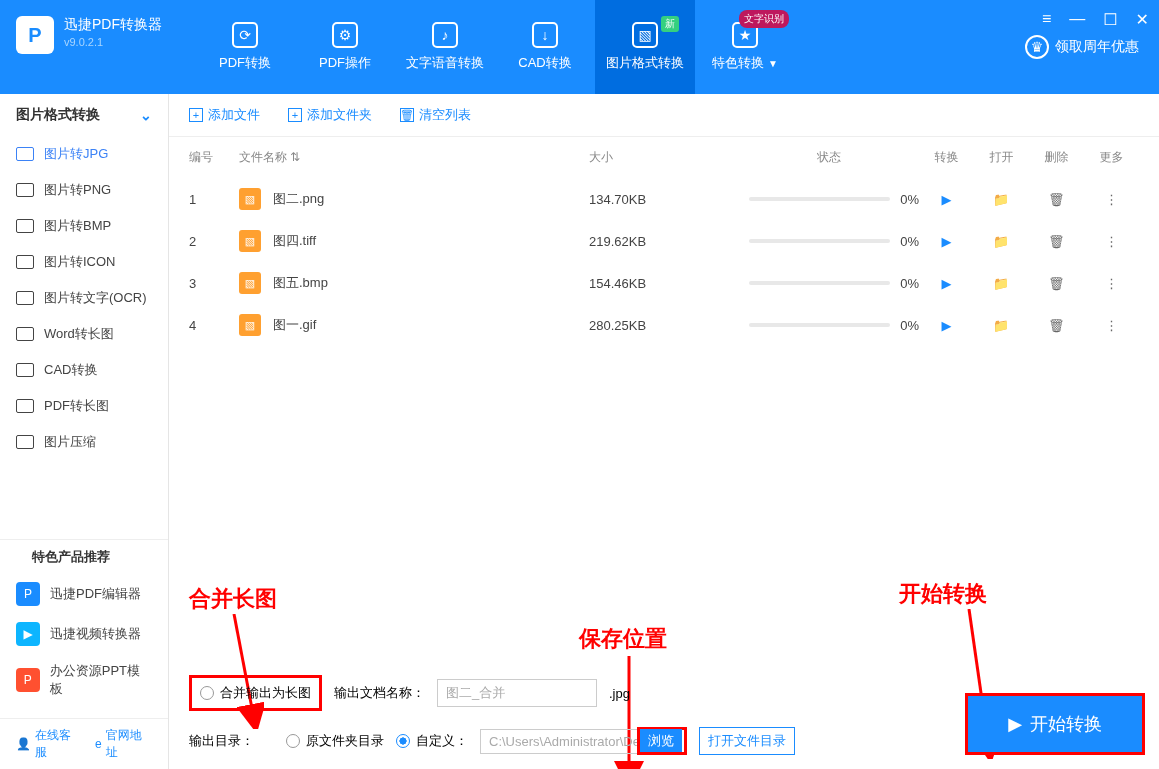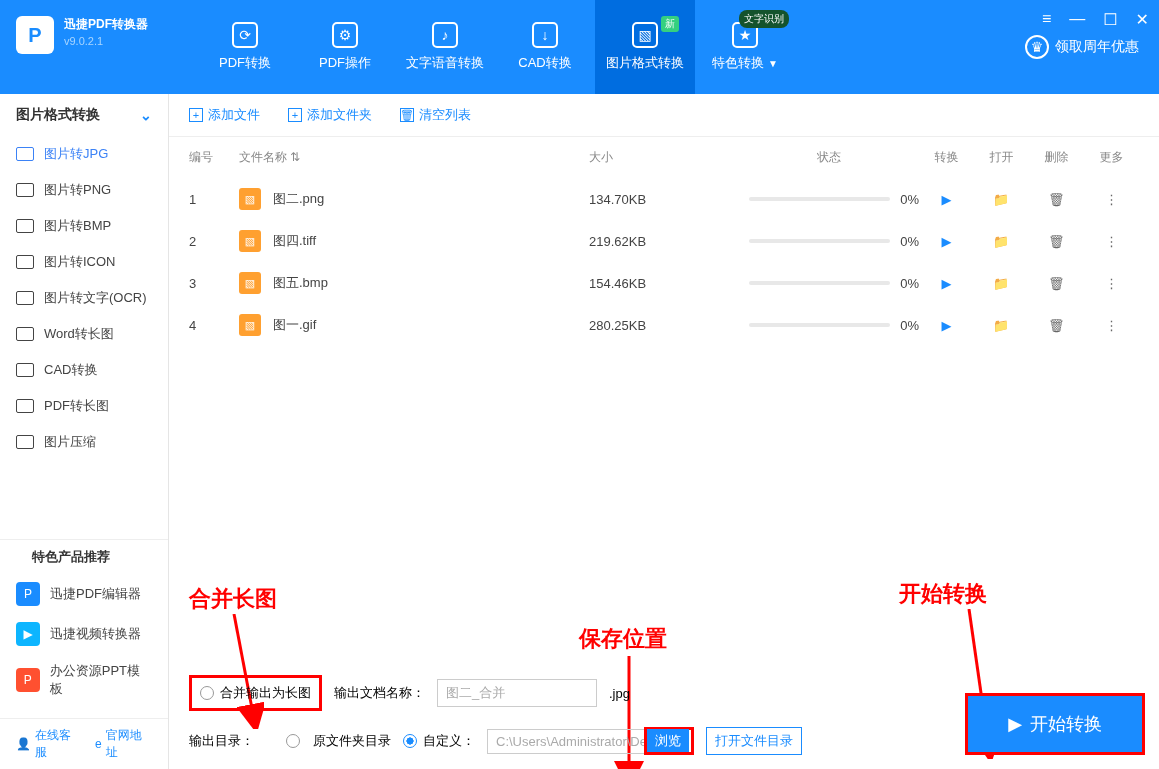--- a/index.html
+++ b/index.html
@@ -2,30 +2,30 @@
 <html><head>
   <meta charset="utf-8">
   <style>
     * { margin: 0; padding: 0; box-sizing: border-box; font-family: "Microsoft YaHei", sans-serif; }
     body { width: 1159px; height: 769px; background: #fff; overflow: hidden; position: relative; }
     
     .header { background: #1a8cff; height: 94px; display: flex; color: #fff; position: relative; }
     .logo-area { width: 195px; display: flex; align-items: flex-start; padding: 16px; gap: 10px; }
     .logo { width: 38px; height: 38px; background: #fff; border-radius: 6px; display: flex; align-items: center; justify-content: center; color: #1a8cff; font-size: 20px; font-weight: bold; }
     .app-title { display: flex; flex-direction: column; }
-    .app-name { font-size: 12px; font-weight: bold; }
+    .app-name { font-size: 14px; }
     .app-ver { font-size: 11px; color: #a8d5ff; margin-top: 2px; }
     
     .nav-tabs { display: flex; flex: 1; }
     .nav-tab { width: 100px; display: flex; flex-direction: column; align-items: center; justify-content: center; gap: 6px; cursor: pointer; position: relative; }
     .nav-tab.active { background: #006de0; }
     .nav-icon { width: 26px; height: 26px; border: 2px solid #fff; border-radius: 5px; display: flex; align-items: center; justify-content: center; font-size: 14px; }
     .nav-label { font-size: 13px; }
     .badge-new { position: absolute; top: 16px; right: 16px; background: #35d080; color: #fff; font-size: 10px; padding: 1px 4px; border-radius: 3px; }
-    .badge-ocr { position: absolute; top: 10px; right: 6px; background: #14532d; color: #fff; font-size: 10px; padding: 2px 5px; border-radius: 8px; }
+    .badge-ocr { position: absolute; top: 10px; right: 6px; background: #be185d; color: #fff; font-size: 10px; padding: 2px 5px; border-radius: 8px; }
     .chev { font-size: 10px; margin-left: 4px; }
     
     .vip-btn { display: flex; align-items: center; gap: 6px; padding: 0 20px; cursor: pointer; font-size: 14px; }
     .vip-icon { width: 24px; height: 24px; border: 2px solid #fff; border-radius: 50%; display: flex; align-items: center; justify-content: center; }
     
     .win-ctrl { position: absolute; top: 10px; right: 10px; display: flex; gap: 18px; color: #fff; font-size: 16px; }
     .win-ctrl span { cursor: pointer; }
     
     .main { display: flex; height: 675px; }
     .sidebar { width: 197px; border-right: 1px solid #e5e5e5; display: flex; flex-direction: column; }
@@ -307,21 +307,21 @@
         <span class="merge-box">
             <span class="radio"></span>
             <span>合并输出为长图</span>
           </span>
         <span>输出文档名称：</span>
         <span class="output-name">图二_合并</span>
         <span>.jpg</span>
       </div>
       <div class="bottom-row">
         <span>输出目录：</span>
-        <span style="margin-left:20px;display:flex;align-items:center;gap:13px">
+        <span style="margin-left:20px;display:flex;align-items:center;gap:6px">
             <span class="radio"></span>
             <span>原文件夹目录</span>
           </span>
         <span style="display:flex;align-items:center;gap:6px">
             <span class="radio checked"></span>
             <span>自定义：</span>
           </span>
         <span style="display:flex;align-items:center">
             <span class="path-input">C:\Users\Administrator\Des</span>
             <span class="browse-wrap"><span class="browse-btn">浏览</span></span>

